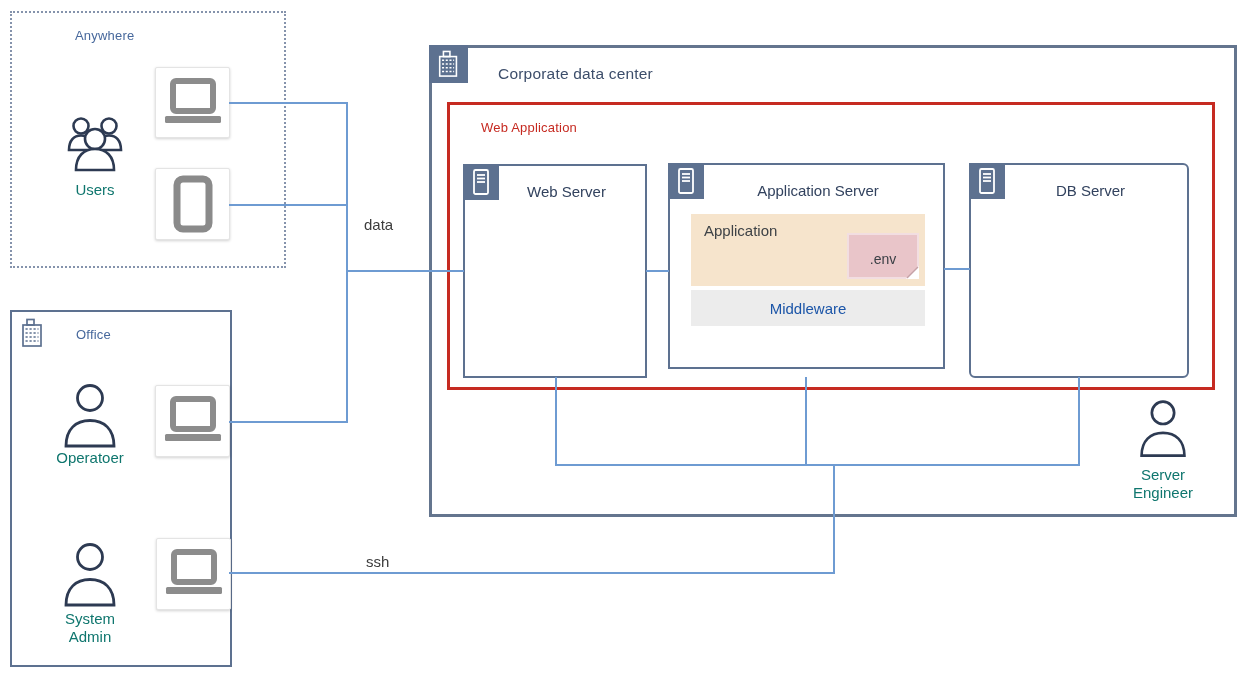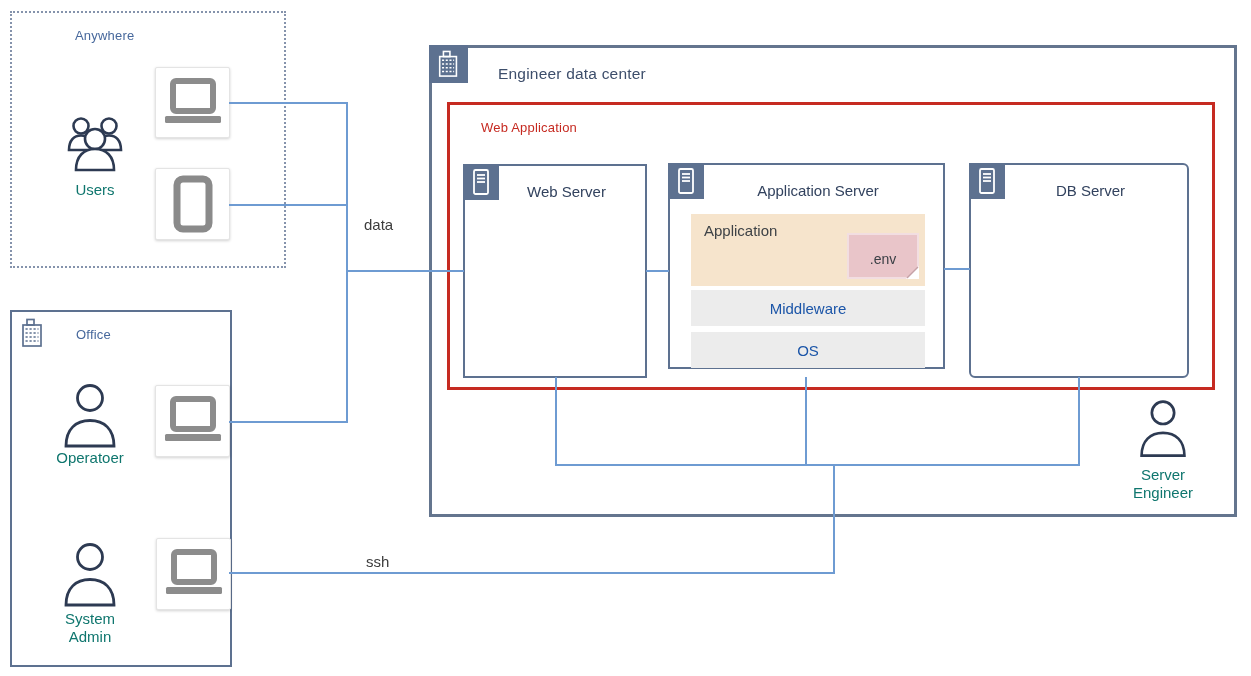--- a/index.html
+++ b/index.html
@@ -183,21 +183,21 @@
           <rect x="8" y="1.5" width="7" height="5.5"></rect>
           <g stroke-dasharray="2.2 1.8">
             <line x1="6.5" y1="11" x2="19.5" y2="11"></line>
             <line x1="6.5" y1="15" x2="19.5" y2="15"></line>
             <line x1="6.5" y1="19" x2="19.5" y2="19"></line>
             <line x1="6.5" y1="23" x2="19.5" y2="23"></line>
           </g>
         </g>
       </svg>
     </div>
-    <div class="zone-label lbl-datacenter">Engineer data center</div>
+    <div class="zone-label lbl-datacenter">Corporate data center</div>
 
     <div class="zone zone-webapp" style="left:15px; top:54px;">
       <div class="zone-label lbl-webapp">Web Application</div>
     </div>
 
     <div class="server-box" style="left:31px; top:116px; width:184px; height:214px;">
       <div class="server-chip">
         <svg width="26" height="28" viewBox="0 0 26 28">
           <rect x="6" y="2" width="14" height="24" rx="1.5" fill="none" stroke="#ffffff" stroke-width="1.8"></rect>
           <line x1="9" y1="7" x2="17" y2="7" stroke="#ffffff" stroke-width="1.8"></line>
@@ -225,23 +225,20 @@
           <span>.env</span>
           <svg class="env-fold" width="13" height="13" viewBox="0 0 13 13">
             <polygon points="13,0 13,13 0,13" fill="#ffffff"></polygon>
             <path d="M1 12 L12 1" stroke="#c5a2a7" stroke-width="1.4" fill="none"></path>
           </svg>
         </div>
       </div>
 
       <div class="stack-block block-gray block-middleware">
         <span>Middleware</span>
-      </div>
-      <div class="stack-block block-gray block-os">
-        <span>OS</span>
       </div>
     </div>
 
     <div class="server-box" style="left:537px; top:115px; width:220px; height:215px;border-radius:6px;">
       <div class="server-chip">
         <svg width="26" height="28" viewBox="0 0 26 28">
           <rect x="6" y="2" width="14" height="24" rx="1.5" fill="none" stroke="#ffffff" stroke-width="1.8"></rect>
           <line x1="9" y1="7" x2="17" y2="7" stroke="#ffffff" stroke-width="1.8"></line>
           <line x1="9" y1="10.5" x2="17" y2="10.5" stroke="#ffffff" stroke-width="1.8"></line>
           <line x1="9" y1="14" x2="17" y2="14" stroke="#ffffff" stroke-width="1.8"></line>

